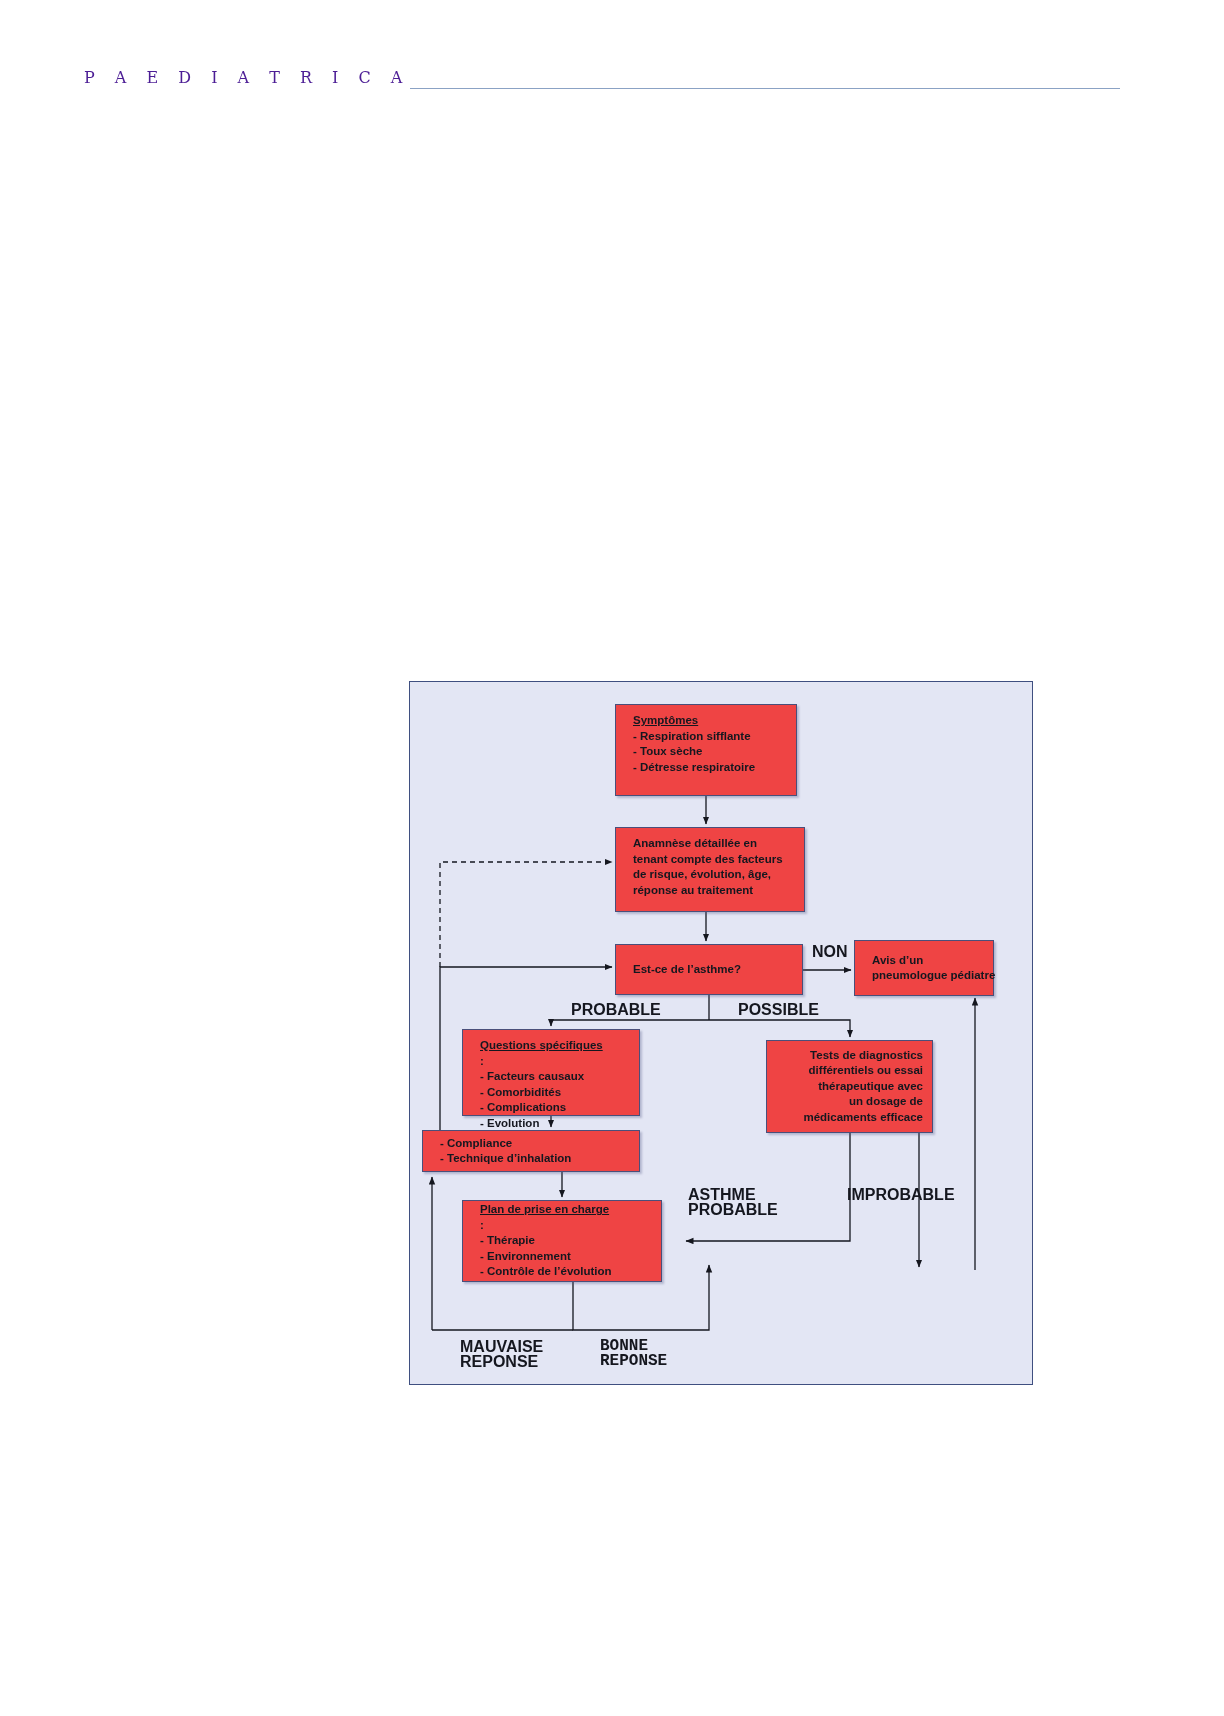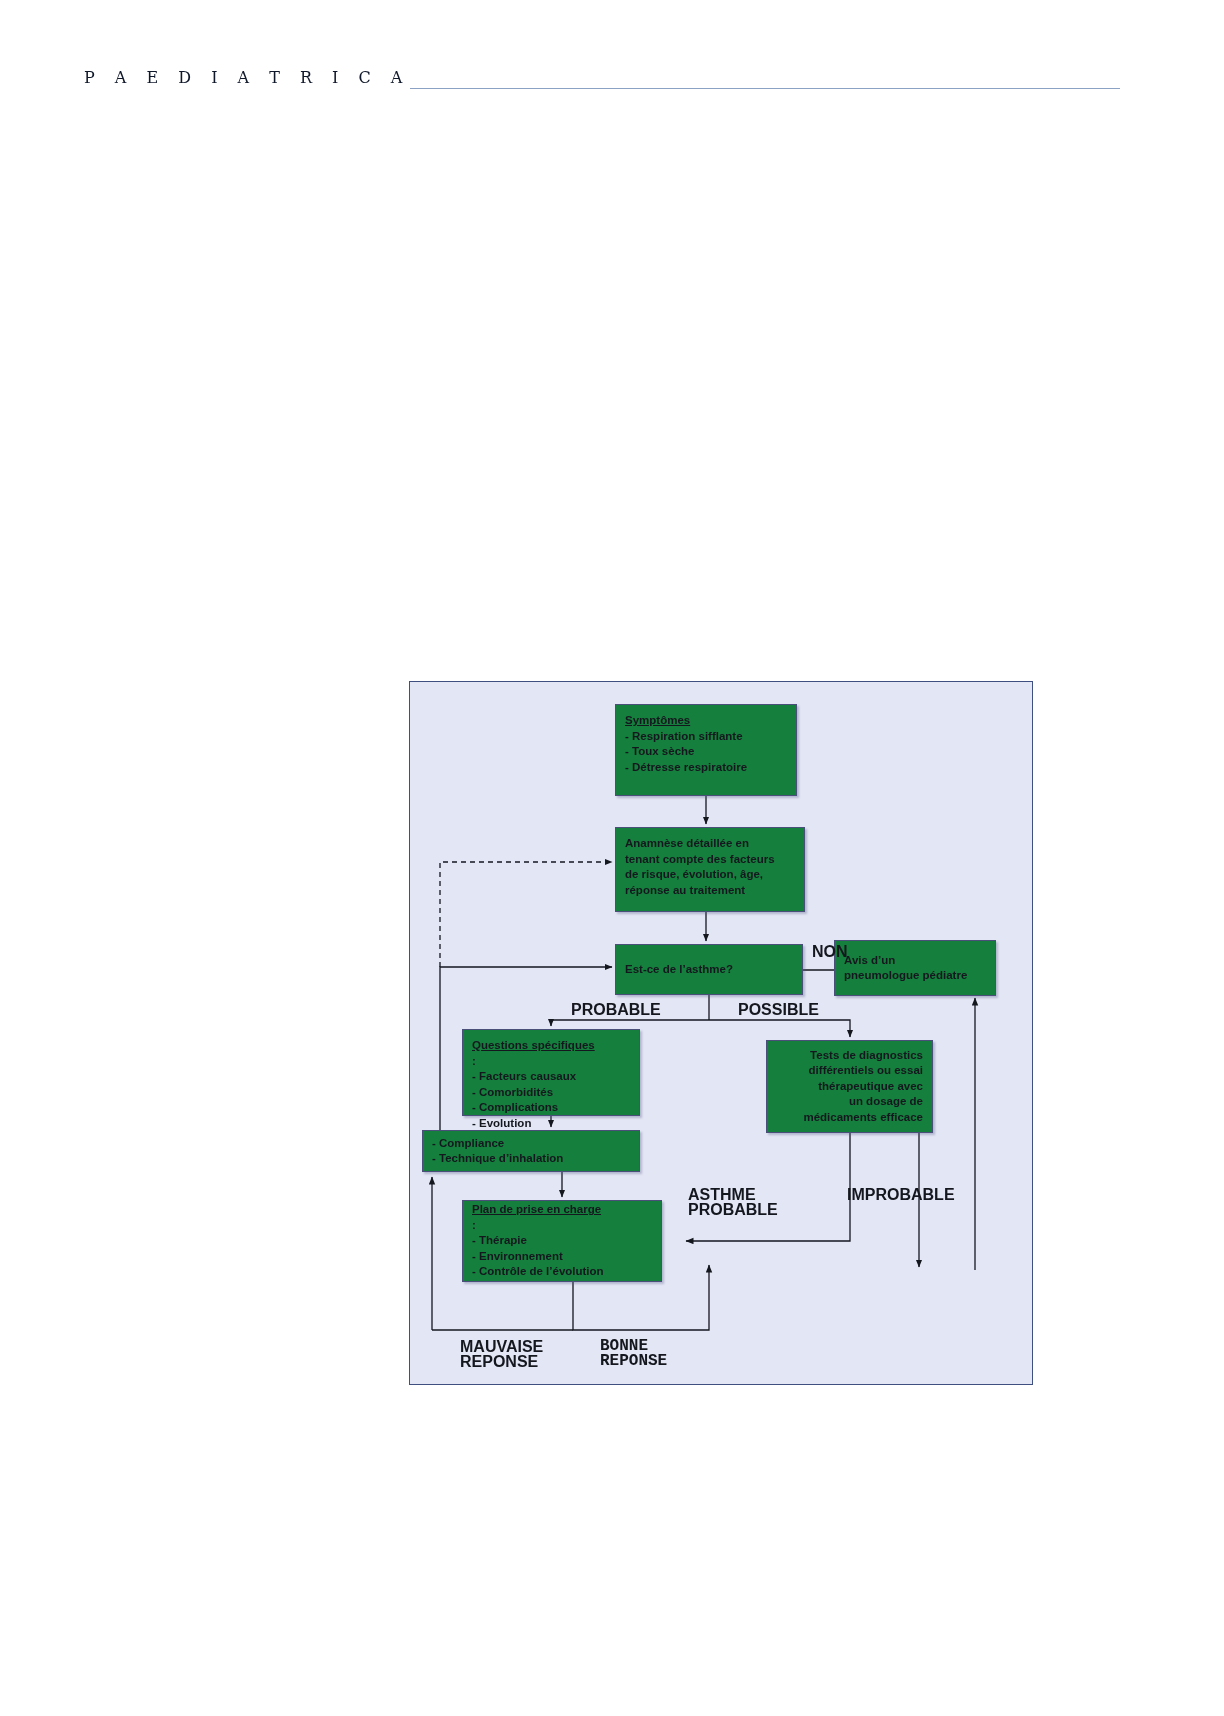--- a/index.html
+++ b/index.html
@@ -22,21 +22,21 @@
     width: 1224px;
     height: 120px;
   }
   #journal-title {
     position: absolute;
     left: 84px;
     top: 68px;
     font-family: "DejaVu Serif", serif;
     font-size: 16px;
     letter-spacing: 7.5px;
-    color: #0f172a;
+    color: #4c1d95;
     font-weight: 400;
     white-space: nowrap;
   }
   #header-rule {
     position: absolute;
     left: 410px;
     top: 88px;
     width: 710px;
     height: 0;
     border-top: 1px solid #8ba2c4;
@@ -59,46 +59,47 @@
     position: absolute;
     left: 0; top: 0;
     width: 624px;
     height: 704px;
     pointer-events: none;
   }
 
   
   .node {
     position: absolute;
-    background: #15803d;
+    background: #ef4444;
     border: 1px solid #4a4f7a;
     box-shadow: 2px 2px 2px rgba(90,95,140,0.35);
     box-sizing: border-box;
     color: #15171f;
     font-family: "Liberation Sans", sans-serif;
     font-weight: bold;
     font-size: 11.5px;
     line-height: 15.5px;
+    padding-left: 8px;
   }
   .node .inner {
     padding: 8px 9px;
   }
   .node .title {
     text-decoration: underline;
     display: block;
     white-space: nowrap;
   }
   .node .gap { height: 9px; }
   .node .line { display: block; white-space: nowrap; }
 
   
   #node-symptomes      { left: 205px; top: 22px;  width: 182px; height: 92px; }
   #node-anamnese       { left: 205px; top: 145px; width: 190px; height: 85px; }
   #node-asthme         { left: 205px; top: 262px; width: 188px; height: 51px; }
-  #node-pneumologue    { left: 424px; top: 258px; width: 162px; height: 56px; }
+  #node-pneumologue    { left: 444px; top: 258px; width: 140px; height: 56px; }
   #node-questions      { left: 52px;  top: 347px; width: 178px; height: 87px; }
   #node-tests          { left: 356px; top: 358px; width: 167px; height: 93px; text-align: right; }
   #node-compliance     { left: 12px;  top: 448px; width: 218px; height: 42px; }
   #node-plan           { left: 52px;  top: 518px; width: 200px; height: 82px; }
   #node-autre          { left: 443px; top: 588px; width: 132px; height: 93px; }
 
   
   .vcenter .inner {
     display: flex;
     flex-direction: column;

